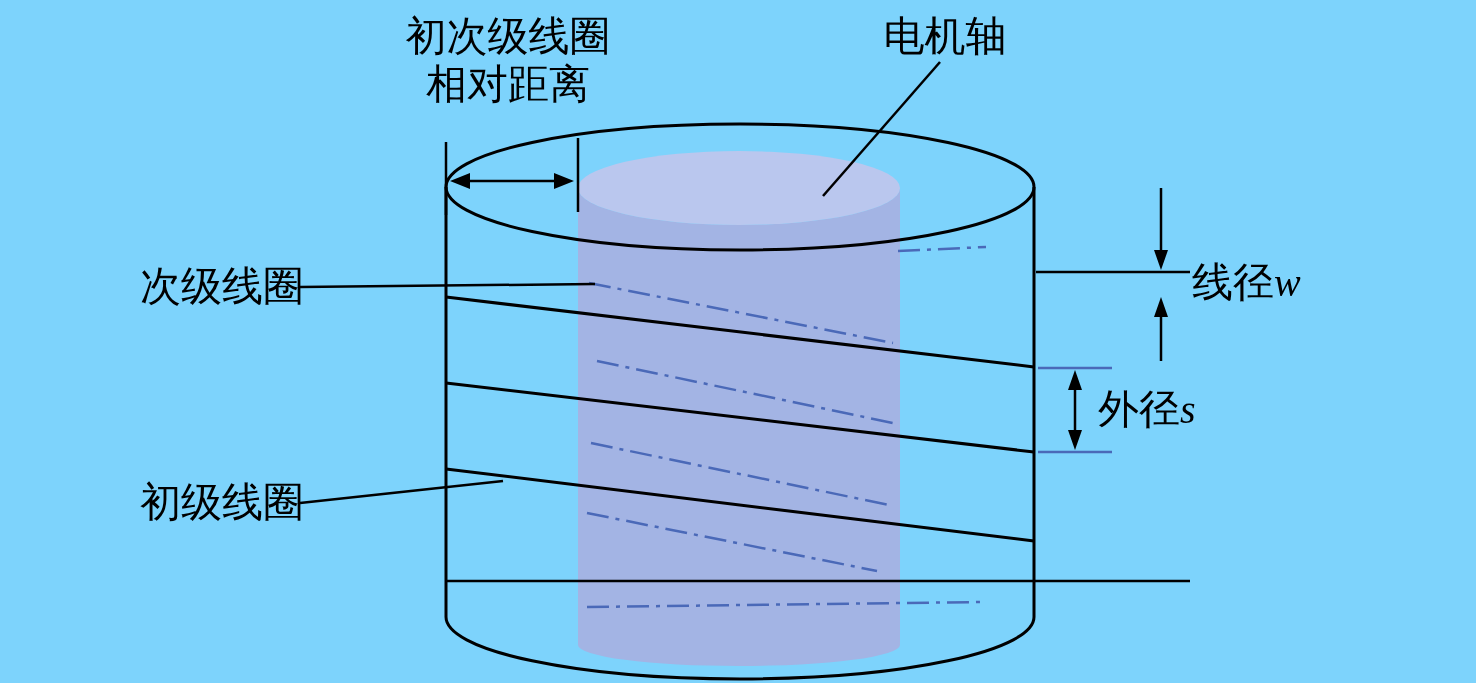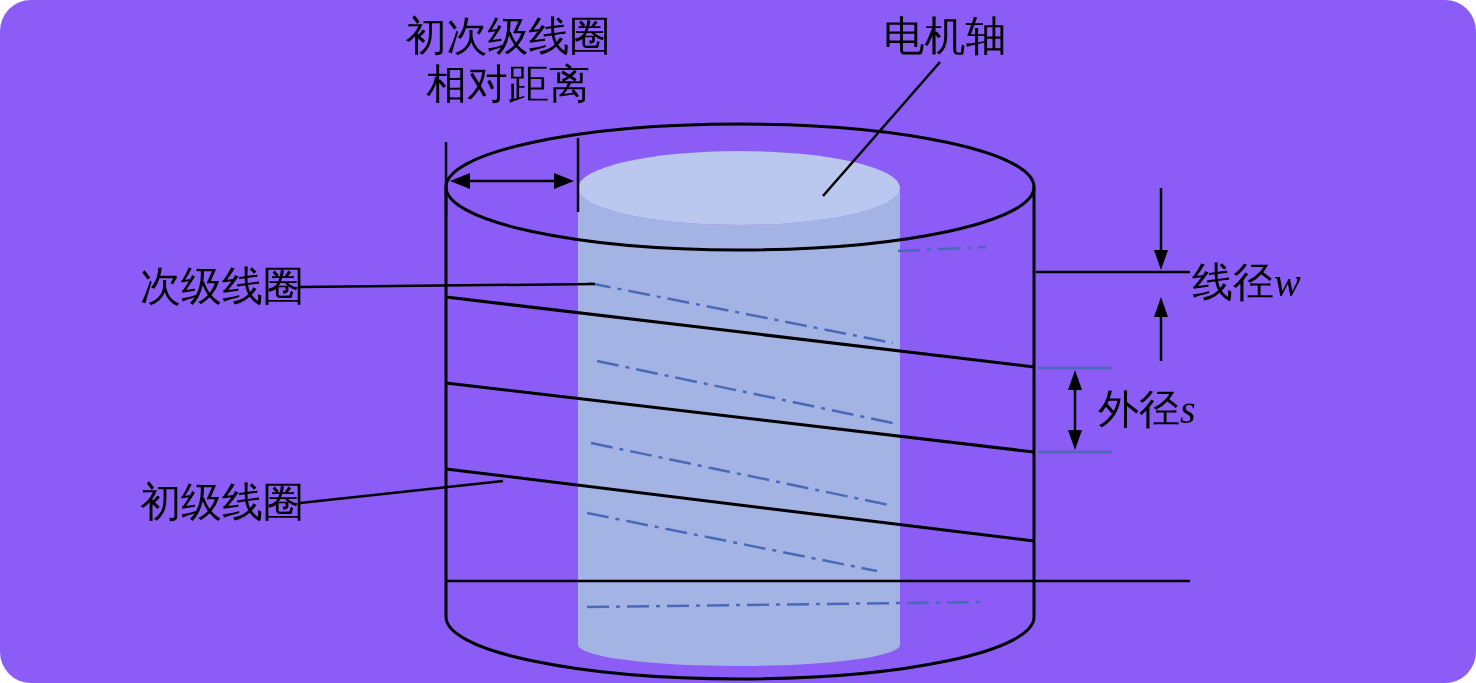--- a/index.html
+++ b/index.html
@@ -1,17 +1,17 @@
 <!DOCTYPE html>
 <html><head>
 <meta charset="utf-8">
 <style>
   html,body{margin:0;padding:0;background:#ffffff;}
-  .stage{position:relative;width:1476px;height:683px;background:#8b5cf6;overflow:hidden;
-         font-family:"Liberation Serif","DejaVu Serif",serif;border-radius:31px;}
+  .stage{position:relative;width:1476px;height:683px;background:#7dd3fc;overflow:hidden;
+         font-family:"Liberation Serif","DejaVu Serif",serif;}
   svg text{font-family:"Liberation Serif","DejaVu Serif",serif;fill:#000;}
   .cjk{font-size:41px;}
   .sym{font-style:italic;font-size:40px;}
 </style>
 </head>
 <body>
 
 <div class="stage">
 <svg width="1476" height="683" viewBox="0 0 1476 683">
 

